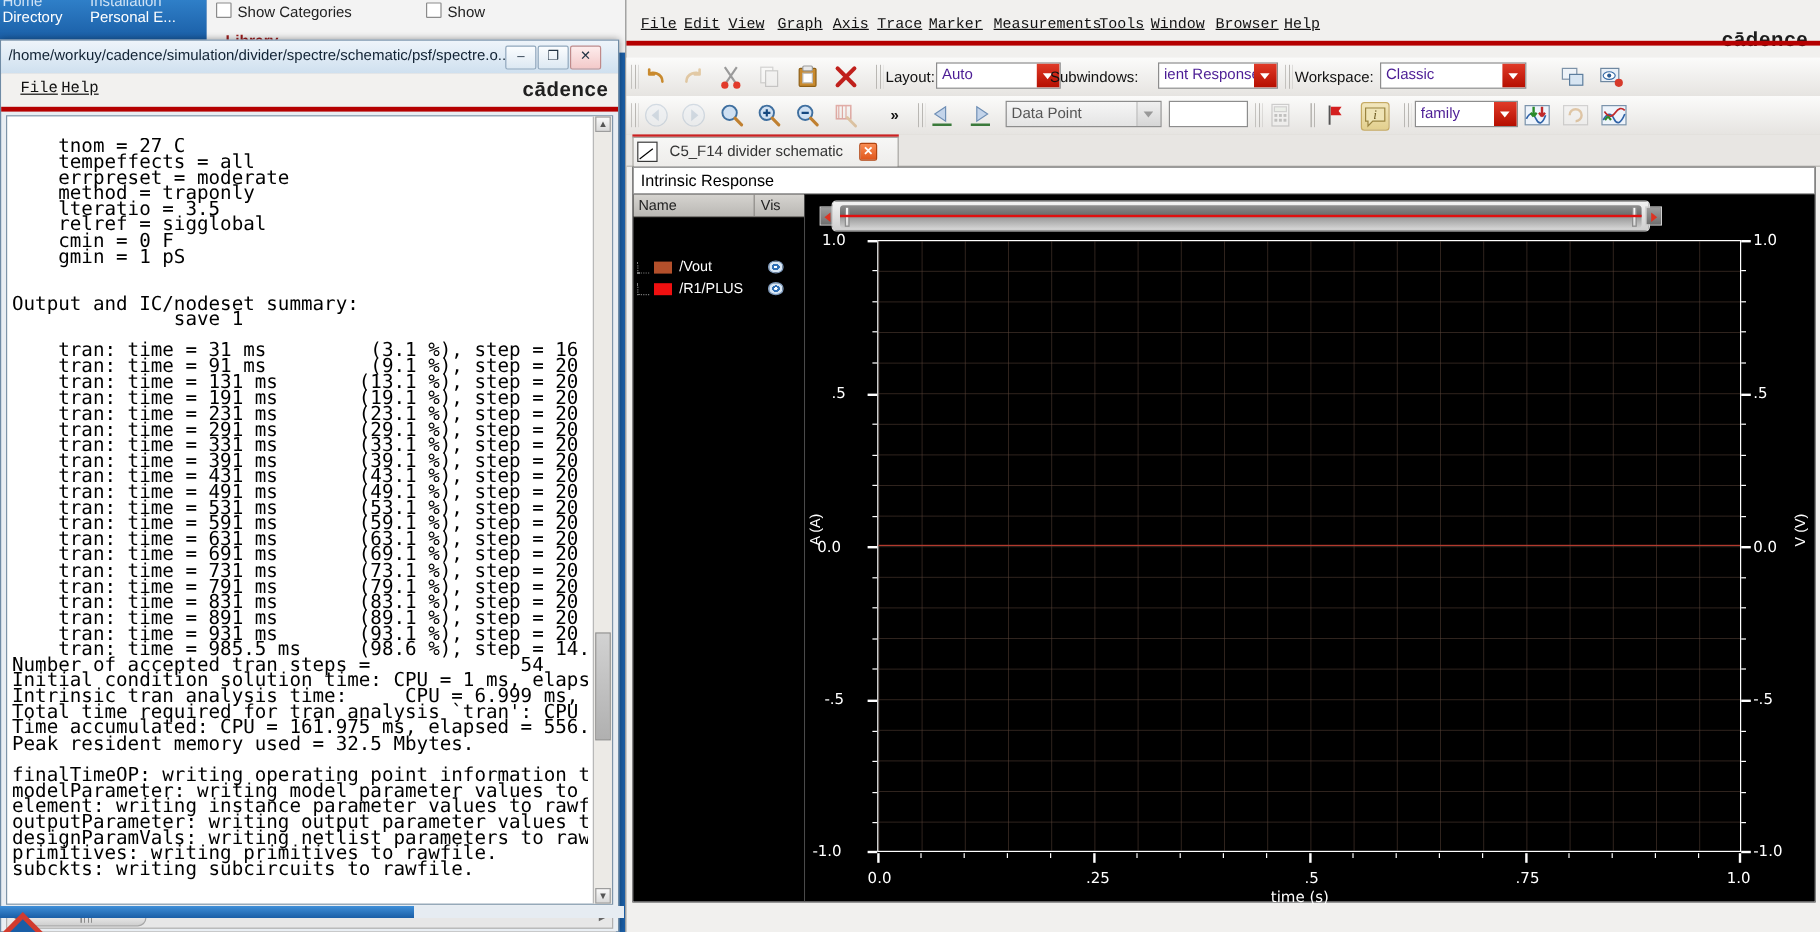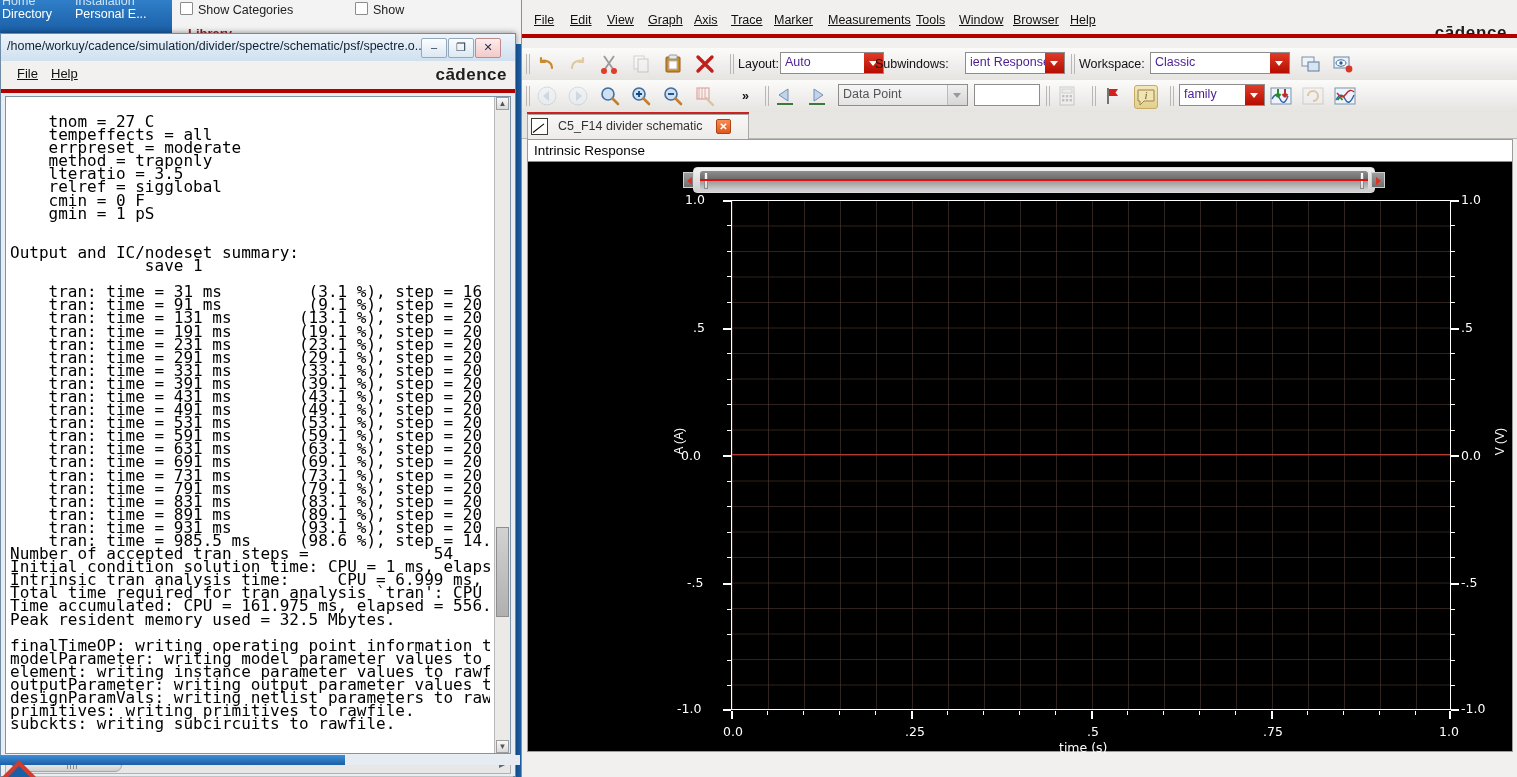--- a/index.html
+++ b/index.html
@@ -79,21 +79,21 @@
     background:repeating-linear-gradient(90deg,#8d8d8d 0 1px,transparent 1px 3px);}
   #spectre-status{position:absolute;left:2px;top:742px;width:510px;height:20px;
     background:#f4f4f4;border:1px solid #c2c2c2;box-sizing:border-box;font-size:12px;
     color:#111;padding:2px 0 0 4px;}
 
   
   #viva{left:521px;top:0;width:996px;height:777px;background:#f1f0ee;
     border-left:1px solid #8f8f8f;box-sizing:border-box;}
   #viva-menubar{position:absolute;left:0;top:10px;width:995px;height:24px;}
   #viva-menubar .mi{position:absolute;top:3px;font-size:12.5px;color:#111;white-space:nowrap;}
-  .ul1{text-decoration:underline;}
+  .ul1{text-decoration:underline;font-family:Liberation Mono, monospace;}
   #viva-logo{position:absolute;right:10px;top:13px;font-size:17px;font-weight:bold;
     color:#1d1d1d;letter-spacing:.6px;}
   #viva-redbar{position:absolute;left:0;top:34px;width:995px;height:4px;background:#b50000;}
 
   .tbrow{position:absolute;left:0;width:995px;
     background:linear-gradient(#fbfbfa,#e6e4e1);border-bottom:1px solid #cfcdc9;}
   #tbrow1{top:48px;height:32px;}
   #tbrow2{top:80px;height:32px;}
   .grip2{position:absolute;top:6px;width:6px;height:20px;
     background:repeating-linear-gradient(90deg,#b9b7b3 0 1px,transparent 1px 3px);}
@@ -392,21 +392,21 @@
       <span>Auto</span>
       <span class="arrowbox"></span>
     </div>
     <div class="tblabel" style="left:353px;">Subwindows:</div>
     <div class="combo" style="left:443px;width:100px;">
       <span>ient Response</span>
       <span class="arrowbox"></span>
     </div>
     <div class="grip2" style="left:549px;"></div>
     <div class="tblabel" style="left:557px;">Workspace:</div>
-    <div class="combo" style="left:628px;width:140px;">
+    <div class="combo" style="left:628px;width:122px;">
       <span>Classic</span>
       <span class="arrowbox"></span>
     </div>
     <div class="tbicon" style="left:778px;">
       <svg width="22" height="22" viewBox="0 0 22 22">
           <rect x="2" y="4" width="12" height="9" fill="#eef3f8" stroke="#7d92a8"></rect>
           <rect x="8" y="9" width="11" height="9" fill="#d7e5f2" stroke="#5c7d9d"></rect>
         </svg>
     </div>
     <div class="tbicon" style="left:810px;">
@@ -544,20 +544,39 @@
       <span id="tab-close">✕</span>
     </div>
   </div>
 
   <div class="abs" id="graph-frame">
 
     <div id="graph-title">
       <span>Intrinsic Response</span>
     </div>
 
+    <div id="siglist">
+      <div id="siglist-hdr">
+        <span class="h1">Name</span>
+        <span class="vdiv"></span>
+        <span class="h2">Vis</span>
+      </div>
+      <div class="sigrow" style="top:52px;">
+        <span class="sig-tree"></span>
+        <span class="sig-sw" style="background:#b3502b;"></span>
+        <span class="sig-name">/Vout</span>
+        <span class="sig-eye"></span>
+      </div>
+      <div class="sigrow" style="top:70px;">
+        <span class="sig-tree"></span>
+        <span class="sig-sw" style="background:#f01010;"></span>
+        <span class="sig-name">/R1/PLUS</span>
+        <span class="sig-eye"></span>
+      </div>
+    </div>
 
     <div id="plot-area">
 
       <div id="panbar">
         <span class="tip-l"></span>
         <div id="pantrack">
           <div id="panfill">
             <span class="hl l"></span>
             <span class="hl r"></span>
           </div>

